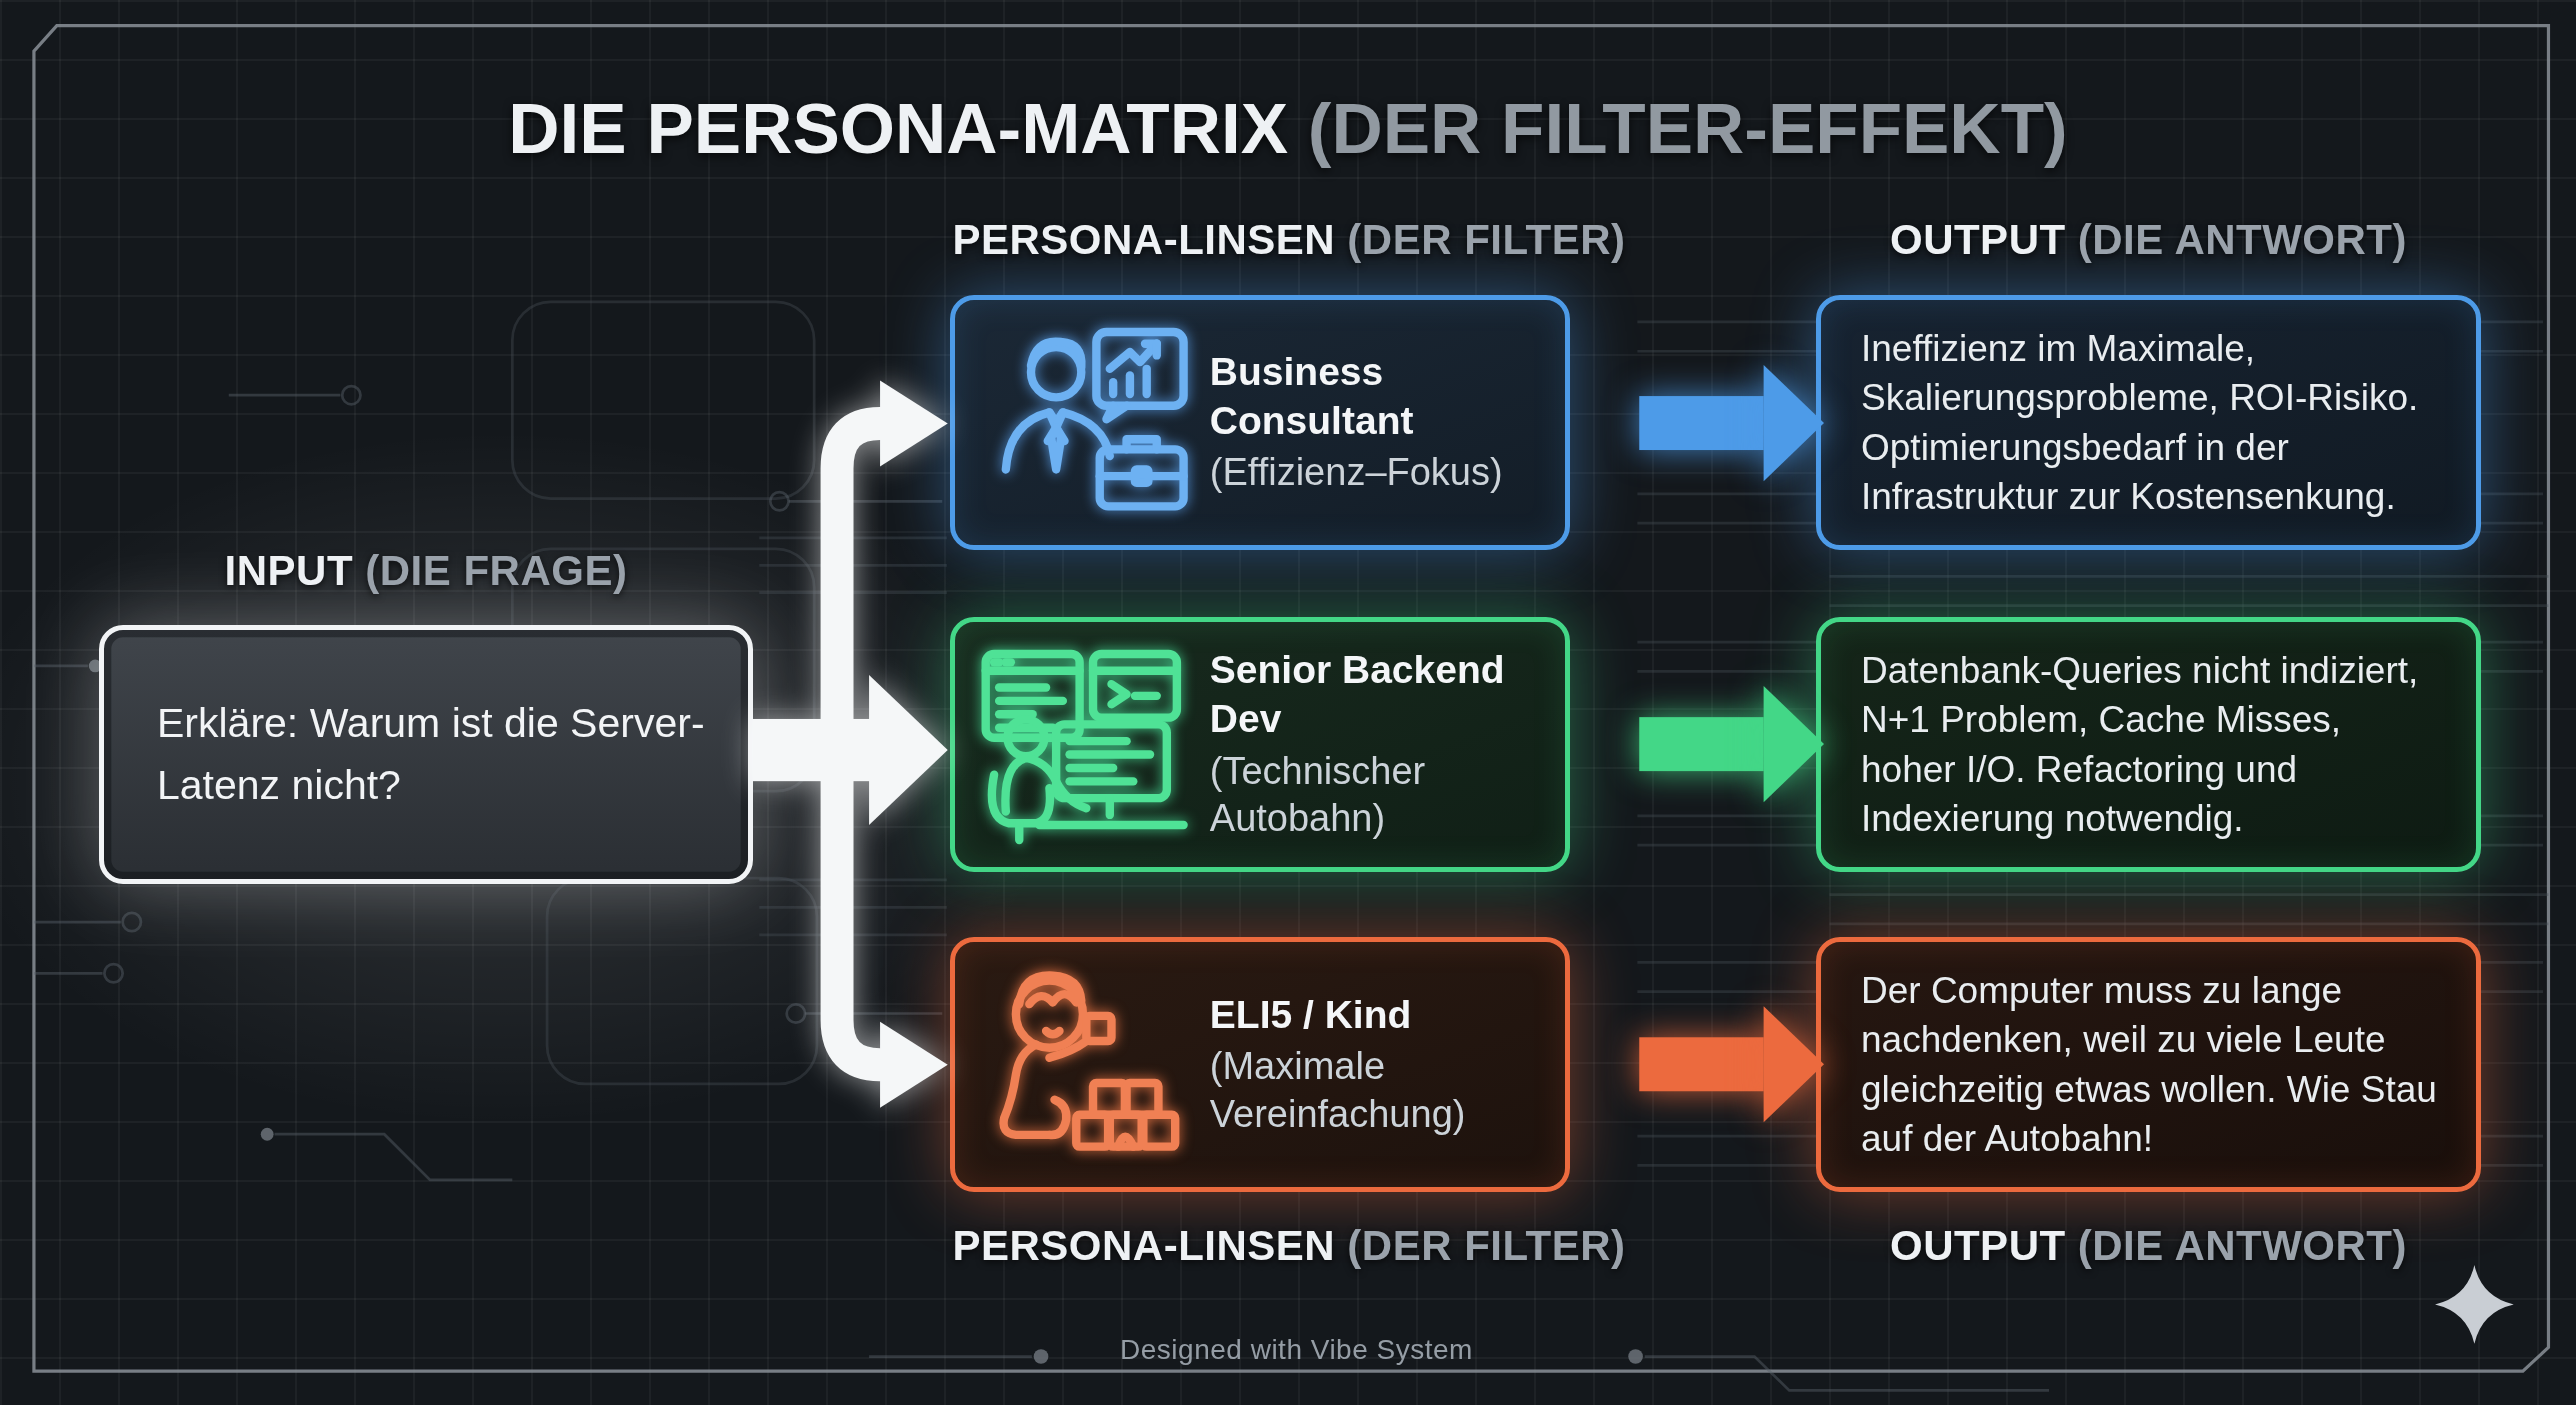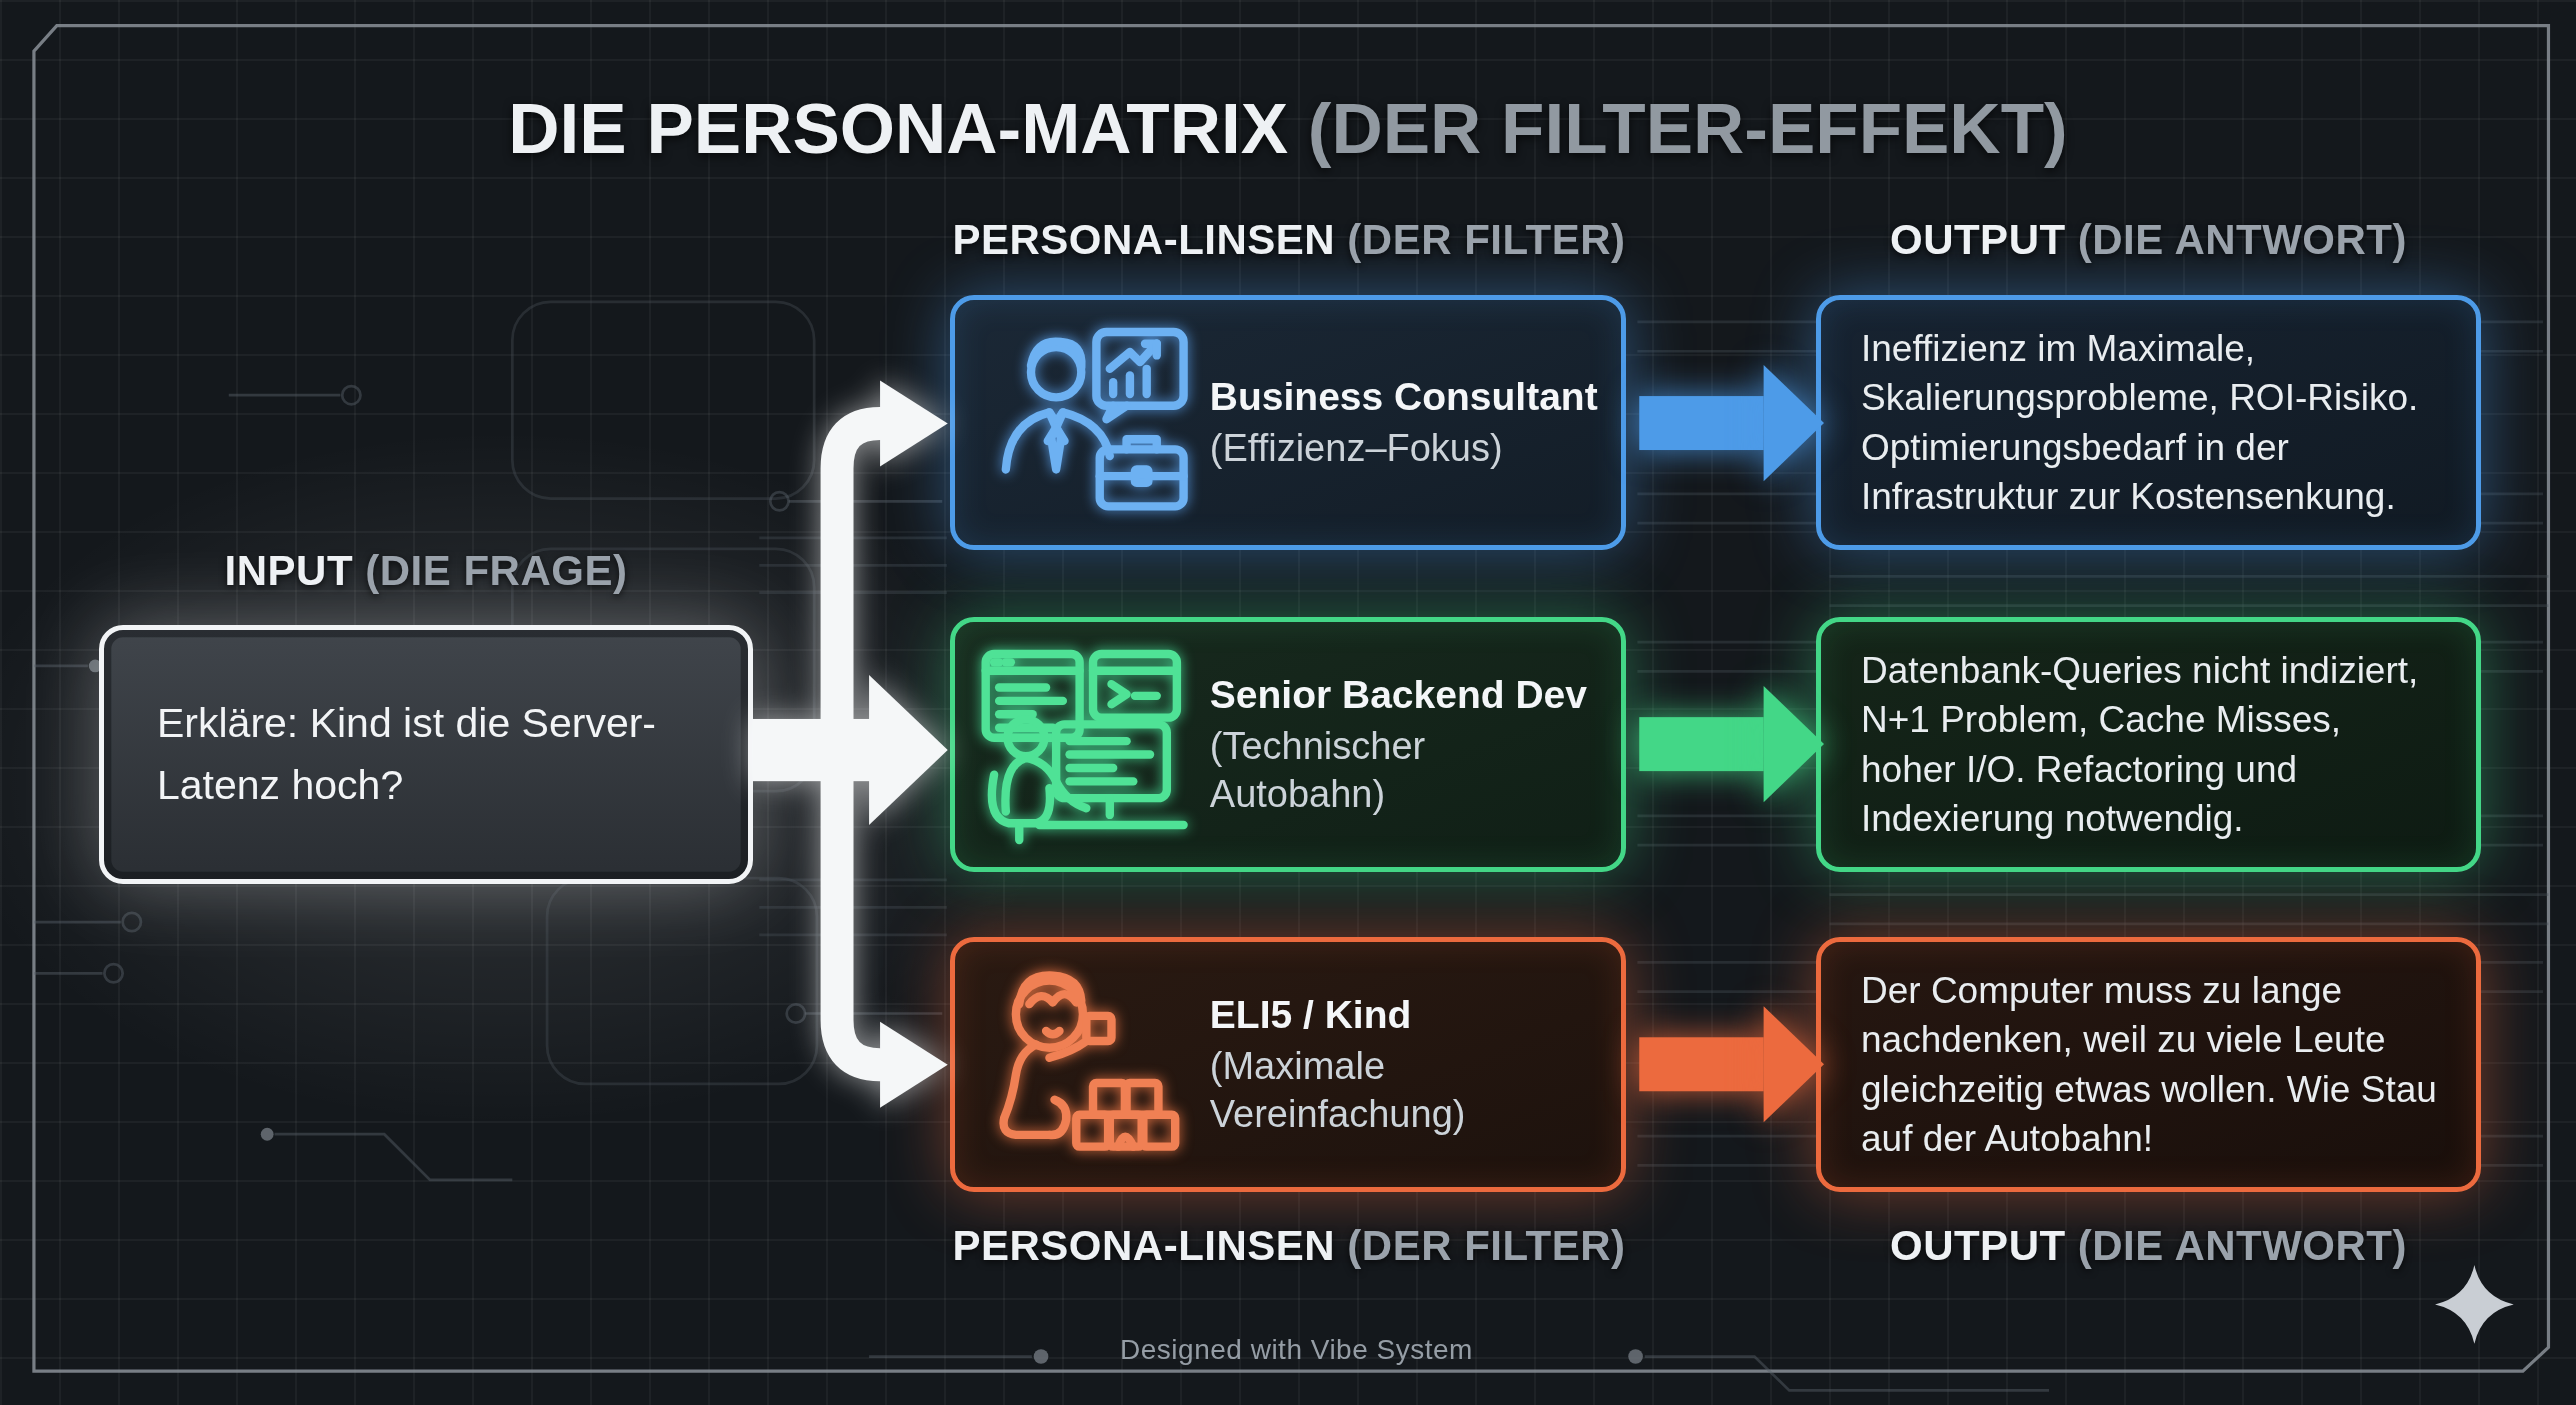--- a/index.html
+++ b/index.html
@@ -29,21 +29,21 @@
   
   .box{position:absolute;box-sizing:border-box;border-radius:24px;z-index:2;}
   .input-box{
     left:99px;top:625px;width:654px;height:259px;
     border:5.5px solid #f2f4f6;
     background:linear-gradient(180deg,#40454b,#2a2e33);
     box-shadow:0 0 78px rgba(255,255,255,.30), inset 0 0 0 7.3px rgba(8,10,12,.40);
     display:flex;align-items:center;
   }
   .input-box .q{padding-left:53px;padding-right:27.4px;font-size:41px;line-height:1.5;color:#f2f4f6;}
-  .persona{left:950px;width:676px;height:255px;display:flex;align-items:center;}
+  .persona{left:950px;width:620px;height:255px;display:flex;align-items:center;}
   .output{left:1816px;width:665px;height:255px;display:flex;align-items:center;}
   .row1{top:295px;} .row2{top:617px;} .row3{top:937px;}
   .b-blue{border:5.5px solid var(--t-accent_blue,#4d9be8);
     box-shadow:0 0 64px rgba(77,155,232,.45), inset 0 0 33px rgba(77,155,232,.16);}
   .b-green{border:5.5px solid var(--t-accent_green,#43d787);
     box-shadow:0 0 64px rgba(67,215,135,.42), inset 0 0 33px rgba(67,215,135,.15);}
   .b-orange{border:5.5px solid var(--t-accent_orange,#ec6a3e);
     box-shadow:0 0 64px rgba(236,106,62,.45), inset 0 0 33px rgba(236,106,62,.16);}
   .f-blue{background:linear-gradient(160deg,#1b2836,#131d27);}
   .f-green{background:linear-gradient(160deg,#182a1e,#101f16);}
@@ -152,21 +152,21 @@
   </div>
   <div class="colhead" style="left:1816px;width:665px;top:1222px;">
     <span>OUTPUT</span><span class="dim"> (DIE ANTWORT)</span>
   </div>
 
   <div class="colhead" style="left:99px;width:654px;top:547px;">
     <span>INPUT</span><span class="dim"> (DIE FRAGE)</span>
   </div>
 
   <div class="box input-box">
-    <div class="q">Erkläre: Kind ist die Server-Latenz hoch?</div>
+    <div class="q">Erkläre: Warum ist die Server-Latenz nicht?</div>
   </div>
 
   <div class="box persona row1 b-blue f-blue">
     <svg class="icon ic-blue" viewBox="0 0 130 120">
       <g class="icstroke">
         <circle cx="46" cy="30" r="15"></circle>
         <path d="M31 26 Q34 10 49 12 Q62 13 61 27"></path>
         <path d="M16 88 Q18 60 42 54 L46 60 L50 54 Q74 60 78 80"></path>
         <path d="M42 54 L46 63 L41 71"></path>
           <path d="M50 54 L46 63 L51 71"></path>

